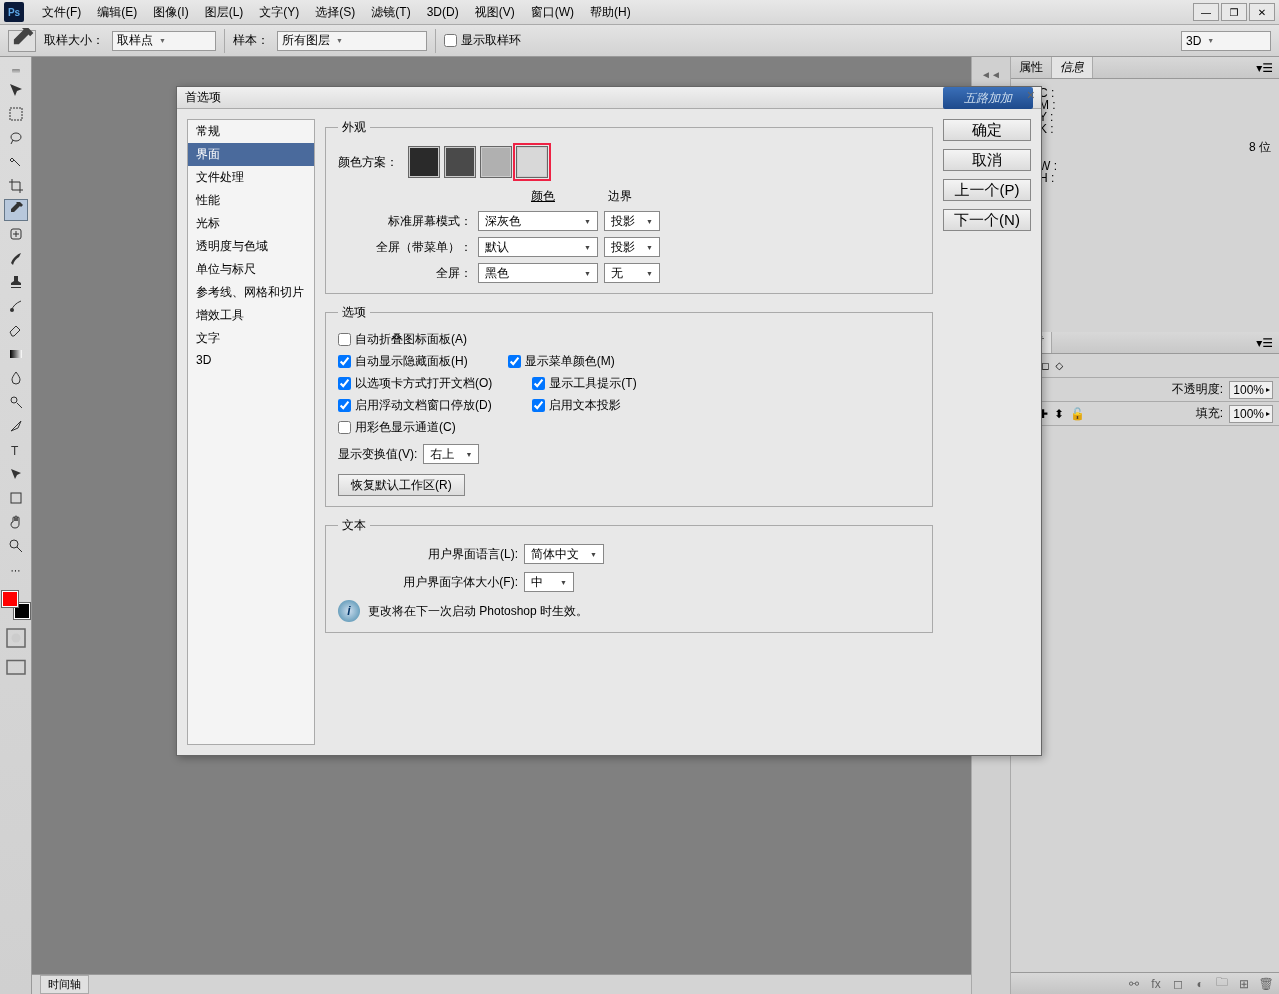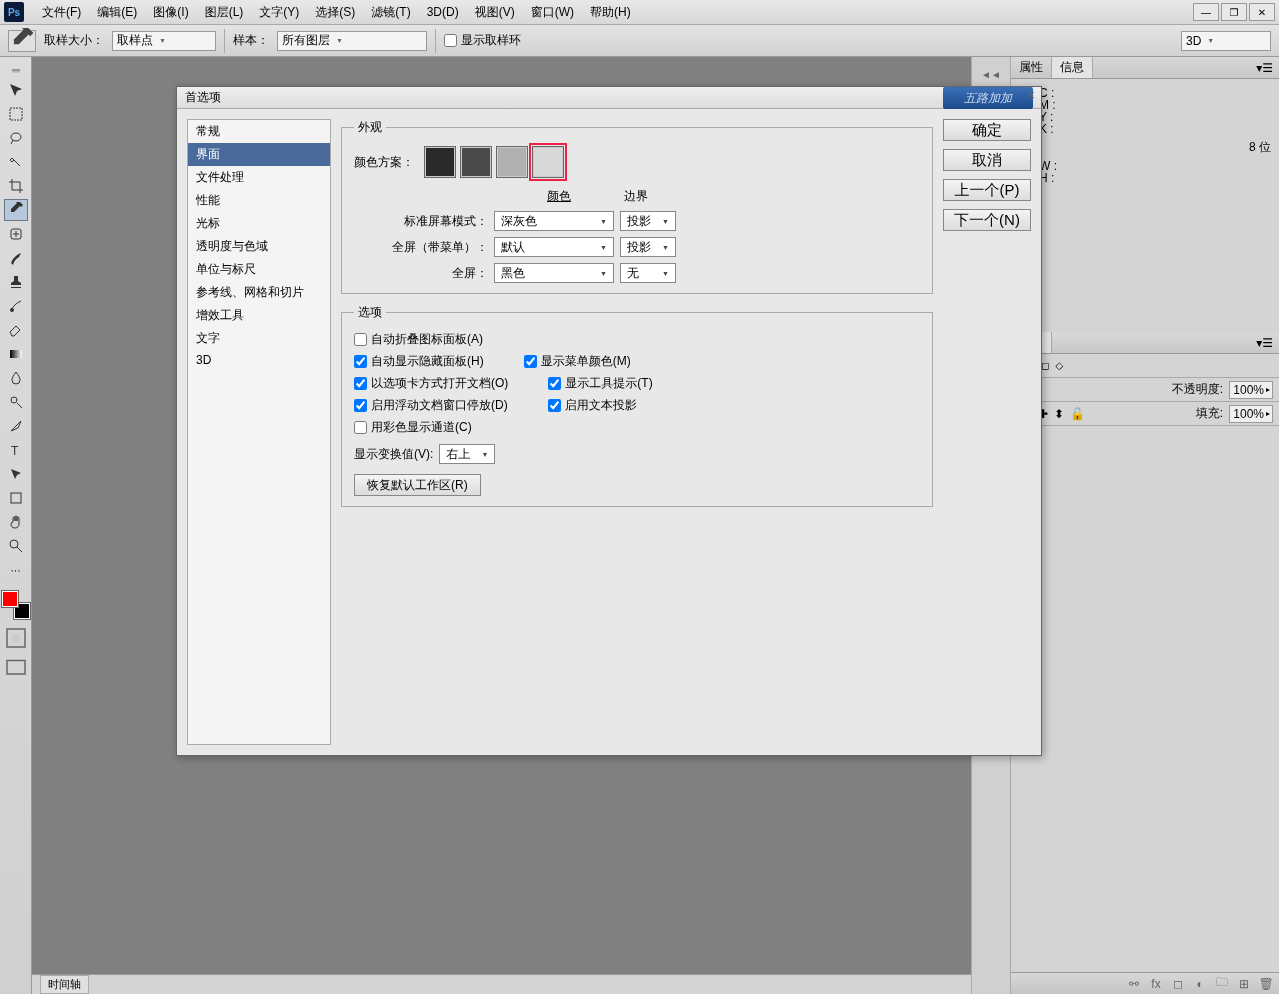--- a/index.html
+++ b/index.html
@@ -31,21 +31,21 @@
 .swatch-fg { position: absolute; left: 0; top: 0; width: 16px; height: 16px; background: #ff0000; border: 1px solid #fff; outline: 1px solid #666; }
 .misc-toolbtn { width: 24px; height: 22px; margin-top: 6px; display: flex; align-items: center; justify-content: center; }
 
 .canvas-zone { flex: 1; background: #808080; position: relative; }
 .doc-tabbar { position: absolute; bottom: 0; left: 0; right: 0; height: 20px; background: #d4d4d4; border-top: 1px solid #999; display: flex; align-items: center; padding: 0 8px; }
 .doc-tab { background: #e0e0e0; border: 1px solid #aaa; padding: 1px 7px; font-size: 11px; }
 
 .rightpanels { width: 268px; background: #d4d4d4; display: flex; flex-direction: column; }
 .panel-header { height: 22px; background: linear-gradient(#d8d8d8,#c8c8c8); border-bottom: 1px solid #999; display: flex; align-items: center; font-size: 11px; }
 .panel-tab { padding: 2px 8px; border-right: 1px solid #aaa; cursor: default; }
-.panel-tab.active { background: #e4e4e4; }
+.panel-tab.active { background: #e4e4e4; font-style: italic; }
 .panel-menu { margin-left: auto; padding: 0 6px; }
 .info-panel { padding: 8px; font-size: 11px; display: flex; flex-wrap: wrap; gap: 4px 12px; }
 .info-row { display: flex; align-items: center; gap: 4px; }
 .info-label { width: 16px; height: 16px; display: flex; align-items: center; justify-content: center; border: 1px solid #aaa; font-size: 9px; }
 .info-vals { display: flex; flex-direction: column; font-family: monospace; font-size: 10px; line-height: 12px; }
 .mini-panel { display: flex; align-items: center; height: 24px; border-bottom: 1px solid #aaa; padding: 0 6px; font-size: 11px; gap: 6px; }
 .mini-panel .spacer { flex: 1; }
 .pct-box { width: 44px; height: 18px; border: 1px solid #999; background: #f0f0f0; display: flex; align-items: center; justify-content: flex-end; padding: 0 2px; font-size: 12px; }
 .pct-box::after { content: "▸"; font-size: 8px; margin-left: 2px; }
 
@@ -55,21 +55,21 @@
 .sidecoll { width: 40px; background: #d0d0d0; border-left: 1px solid #aaa; border-right: 1px solid #aaa; display: flex; flex-direction: column; align-items: center; padding-top: 12px; }
 .collap-handle { font-size: 10px; color: #666; }
 
 
 .dialog { position: absolute; left: 176px; top: 86px; width: 866px; height: 670px; background: #e8e8e8; border: 1px solid #666; box-shadow: 2px 2px 8px rgba(0,0,0,0.3); }
 .dlg-title { height: 22px; background: linear-gradient(#f0f0f0,#dcdcdc); border-bottom: 1px solid #aaa; display: flex; align-items: center; padding: 0 8px; font-size: 12px; }
 .dlg-close { position: absolute; right: 6px; top: 0px; font-size: 14px; color: #666; cursor: pointer; }
 .dlg-watermark { position: absolute; right: 8px; top: 0px; width: 90px; height: 22px; background: linear-gradient(#3a6fb8,#1e4a8c); border-radius: 2px; display: flex; align-items: center; justify-content: center; color: #cde; font-style: italic; font-size: 12px; }
 
 .dlg-body { display: flex; height: calc(100% - 22px); padding: 10px; gap: 10px; }
-.dlg-sidebar { width: 144px; border: 1px solid #aaa; background: #f4f4f4; overflow: auto; }
+.dlg-sidebar { width: 128px; border: 1px solid #aaa; background: #f4f4f4; overflow: auto; }
 .side-item { padding: 3px 8px; font-size: 12px; cursor: default; }
 .side-item.selected { background: #4a6a9c; color: #fff; }
 
 .dlg-main { flex: 1; display: flex; flex-direction: column; gap: 10px; }
 .dlg-buttons { width: 88px; display: flex; flex-direction: column; gap: 8px; }
 .dlg-btn { height: 22px; border: 1px solid #888; background: linear-gradient(#f4f4f4,#dcdcdc); font-size: 15px; }
 
 fieldset { border: 1px solid #aaa; padding: 10px 12px; }
 legend { font-size: 12px; padding: 0 4px; }
 
@@ -457,20 +457,35 @@
               </label>
           </div>
         </div>
         <div class="transform-row">
           <span>显示变换值(V):</span>
           <div class="drop" style="width:56px">右上</div>
         </div>
         <button class="reset-btn">恢复默认工作区(R)</button>
       </fieldset>
 
+      <fieldset>
+        <legend>文本</legend>
+        <div class="text-row">
+          <div class="lbl">用户界面语言(L):</div>
+          <div class="drop" style="width:80px">简体中文</div>
+        </div>
+        <div class="text-row">
+          <div class="lbl">用户界面字体大小(F):</div>
+          <div class="drop" style="width:50px">中</div>
+        </div>
+        <div class="info-note">
+          <div class="info-ico">i</div>
+          <span>更改将在下一次启动 Photoshop 时生效。</span>
+        </div>
+      </fieldset>
     </div>
 
     <div class="dlg-buttons">
       <button class="dlg-btn">确定</button>
       <button class="dlg-btn">取消</button>
       <button class="dlg-btn">上一个(P)</button>
       <button class="dlg-btn">下一个(N)</button>
     </div>
   </div>
 </div>

